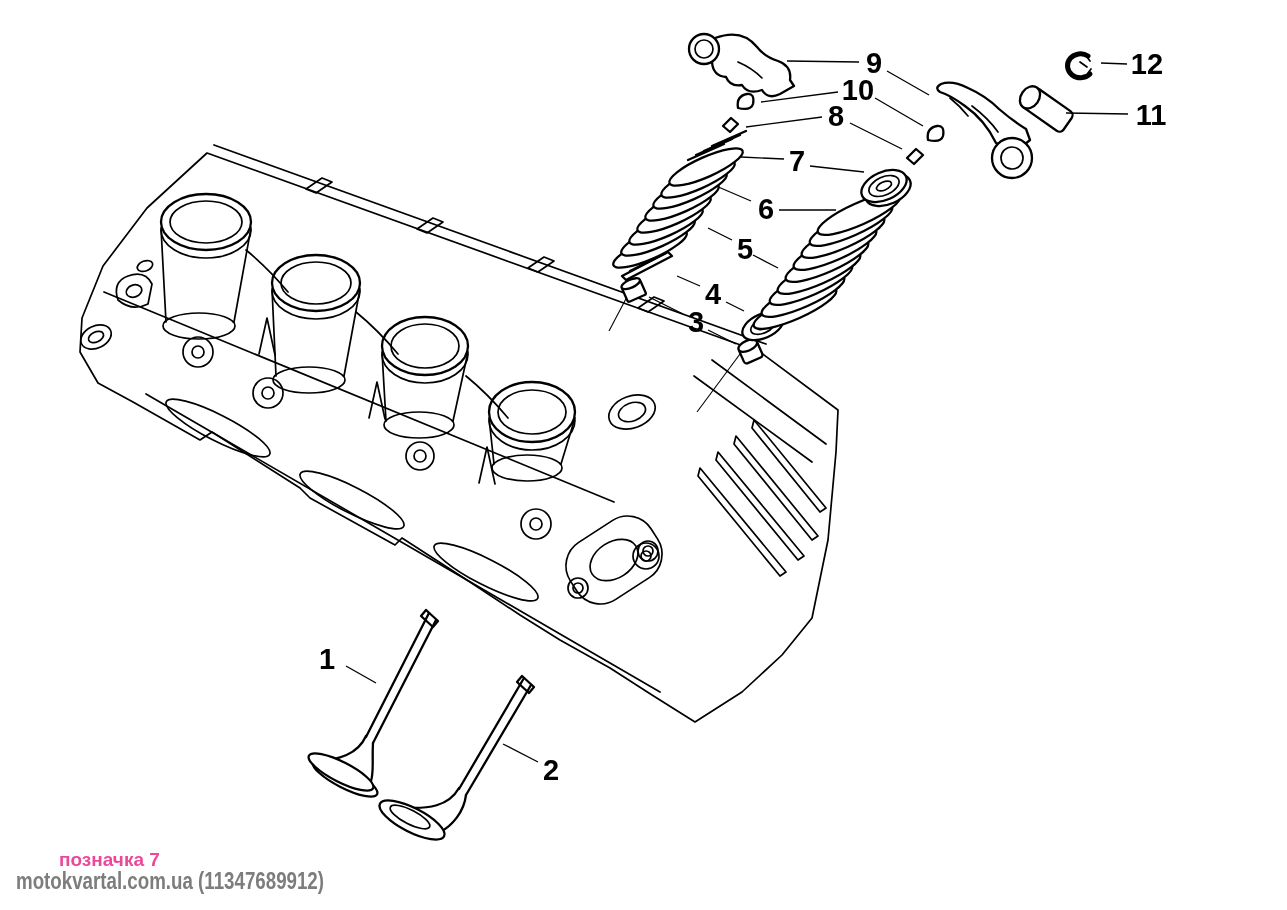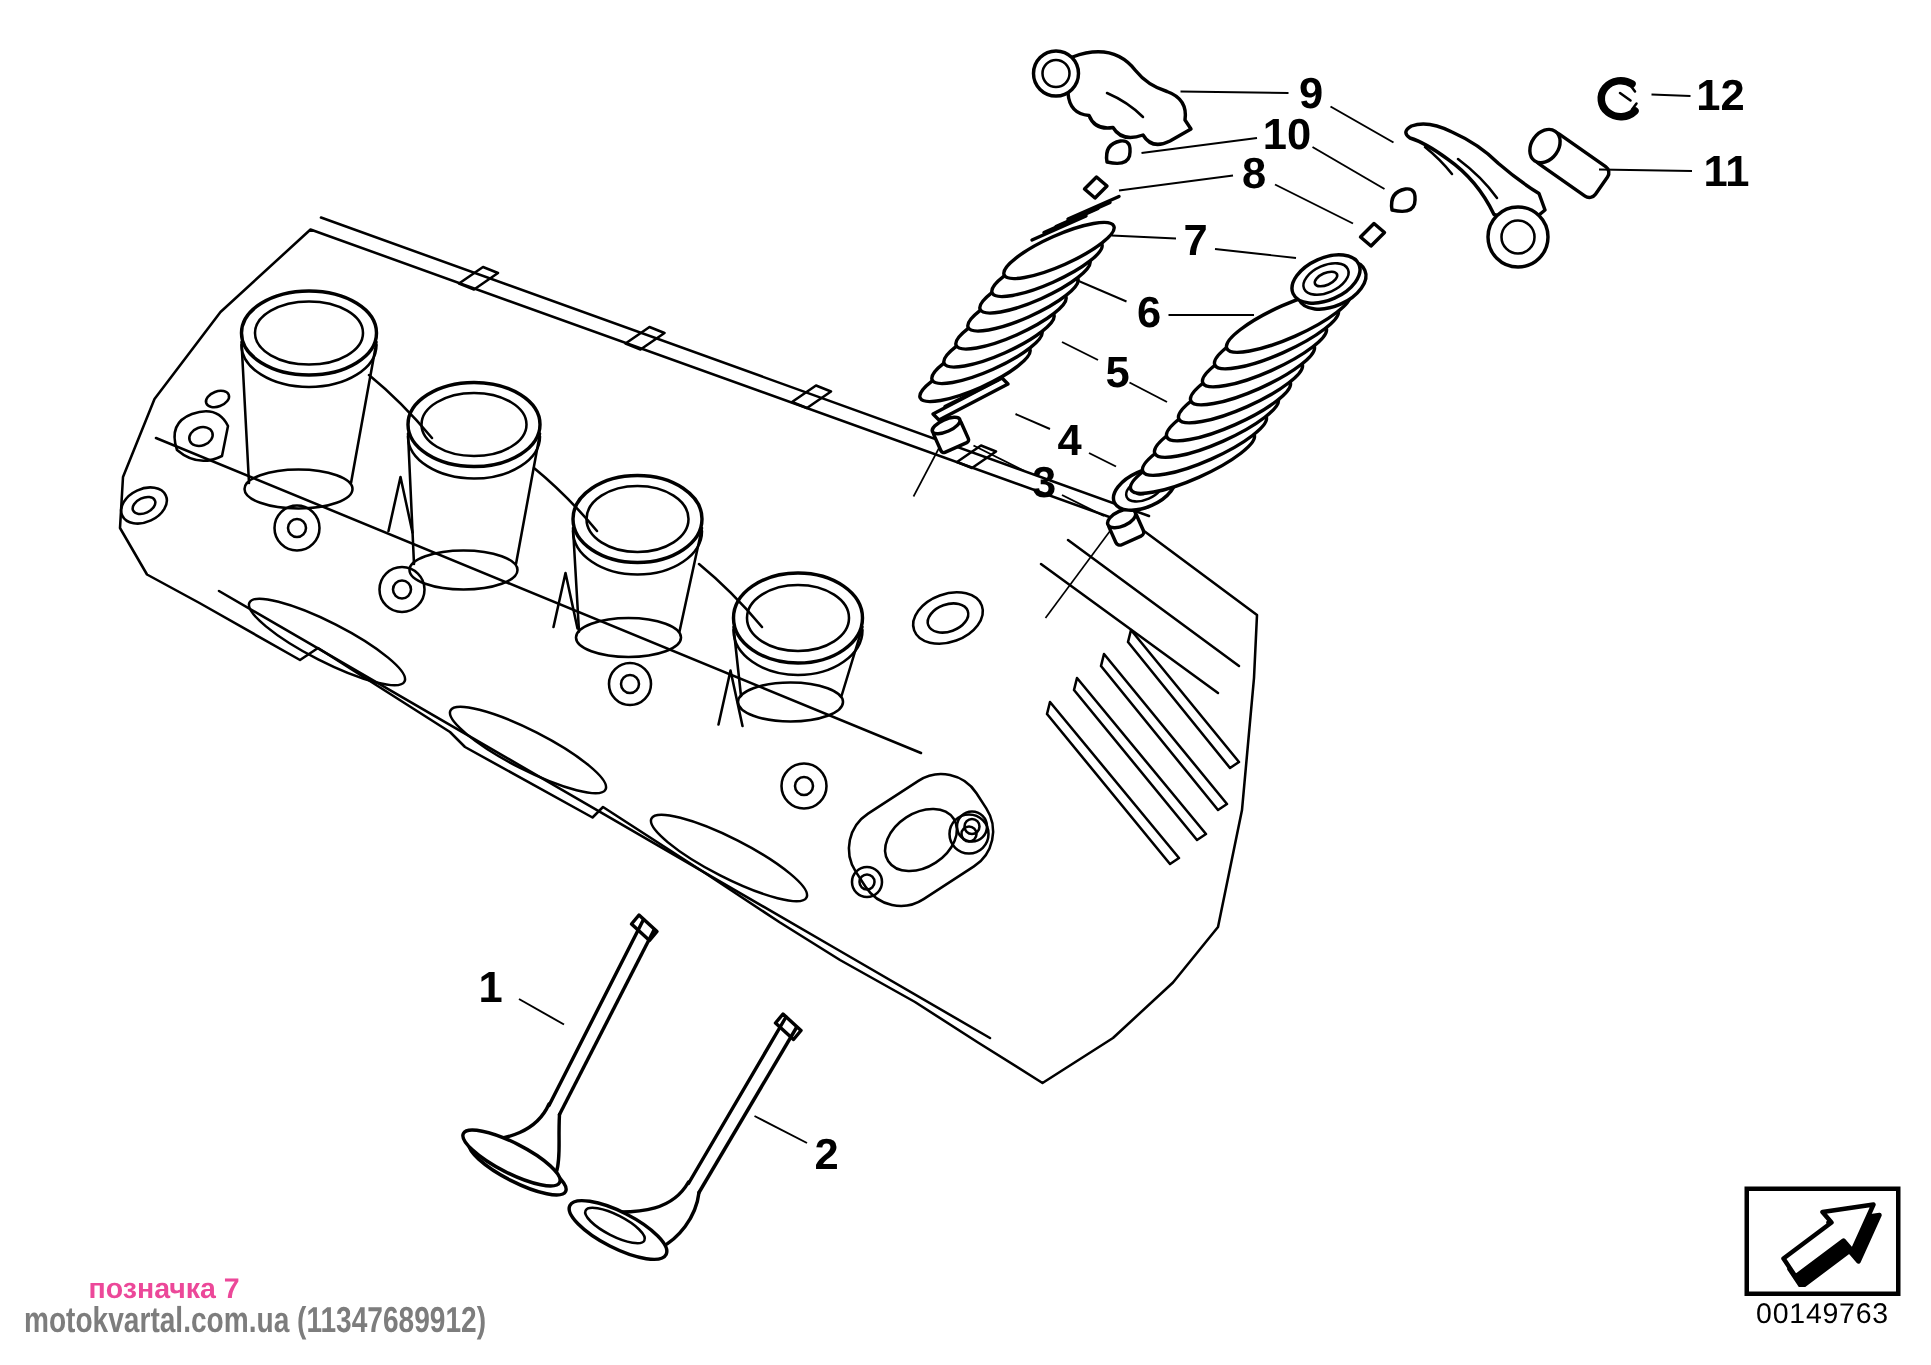--- a/index.html
+++ b/index.html
@@ -298,23 +298,14 @@
     <g>
       <line class="leader" x1="1127" y1="64" x2="1101" y2="63"></line>
       <text class="num" x="1147" y="64">12</text>
     </g>
   </g>
 </svg>
 
   <div class="wm-tag">позначка 7</div>
   <div class="wm-site">motokvartal.com.ua (11347689912)</div>
 
-  <div class="stamp">
-    <div class="stamp-box">
-      <svg width="98" height="67" viewBox="0 0 98 67">
-        <path d="M26,48 L58,24 L52,17 L86,12 L72,43 L66,36 L34,60 Z" transform="translate(4,7)" fill="#000" stroke="#000" stroke-width="3" stroke-linejoin="round"></path>
-        <path d="M26,48 L58,24 L52,17 L86,12 L72,43 L66,36 L34,60 Z" fill="#fff" stroke="#000" stroke-width="3" stroke-linejoin="round"></path>
-      </svg>
-    </div>
-    <div class="stamp-num">00149763</div>
-  </div>
 
 </div>
 
 </body></html>

